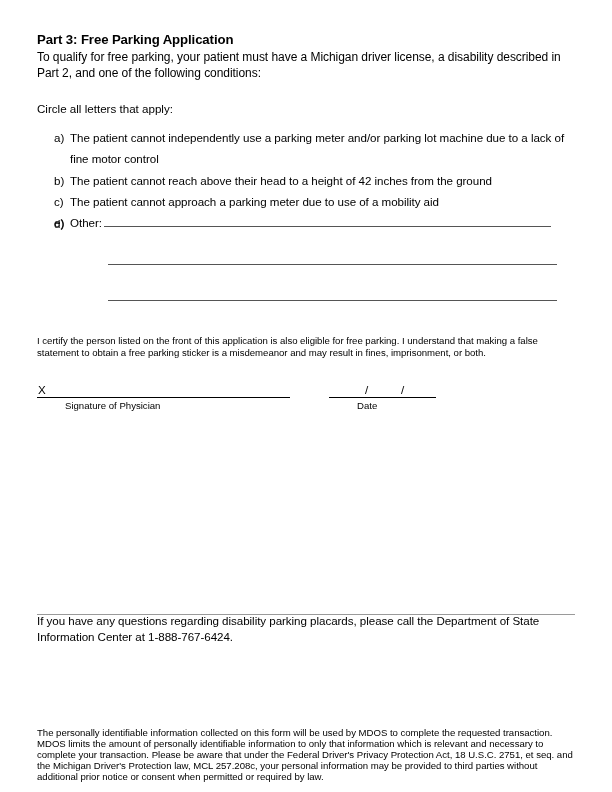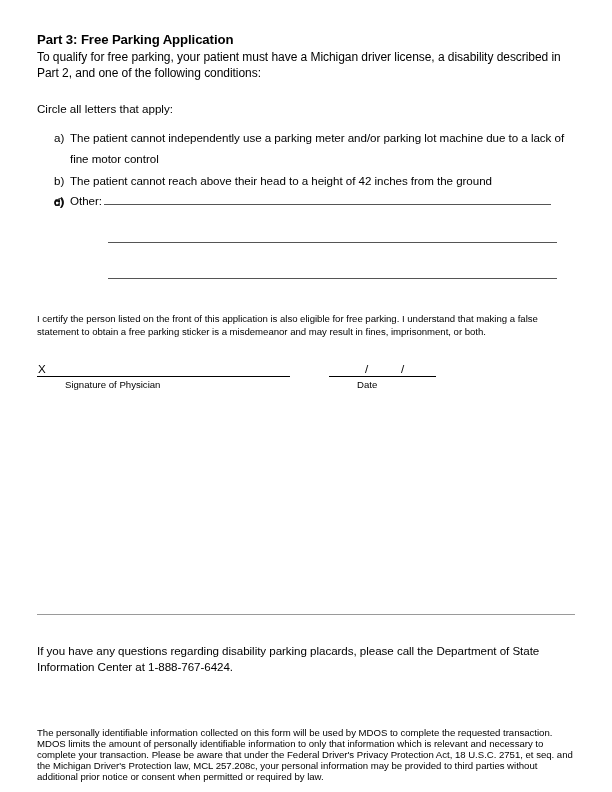--- a/index.html
+++ b/index.html
@@ -158,21 +158,21 @@
     position: absolute;
     left: 37px;
     top: 614px;
     width: 538px;
     height: 0;
     border-top: 1px solid #9a9a9a;
   }
   .footer-contact {
     position: absolute;
     left: 37px;
-    top: 631px;
+    top: 601px;
     width: 538px;
     font-size: 11.6px;
     line-height: 16.4px;
     letter-spacing: -0.05px;
   }
   .privacy {
     position: absolute;
     left: 37px;
     top: 717px;
     width: 540px;
@@ -201,20 +201,21 @@
         <span>The patient cannot independently use a parking meter and/or parking lot machine due to a lack of fine motor control</span>
       </li>
 
       <li class="letter-item">
         <span class="marker">b)</span>
         <span>The patient cannot reach above their head to a height of 42 inches from the ground</span>
       </li>
 
       <li class="letter-item">
         <span class="marker">c)</span>
+        <span>The patient cannot approach a parking meter due to use of a mobility aid</span>
       </li>
 
       <li class="letter-item">
         <span class="marker">d)</span>
       </li>
 
       <li class="letter-item other">
         <span class="marker">e)</span>
         <span>Other:</span><span class="fill-line other-first-line"></span>
       </li>

